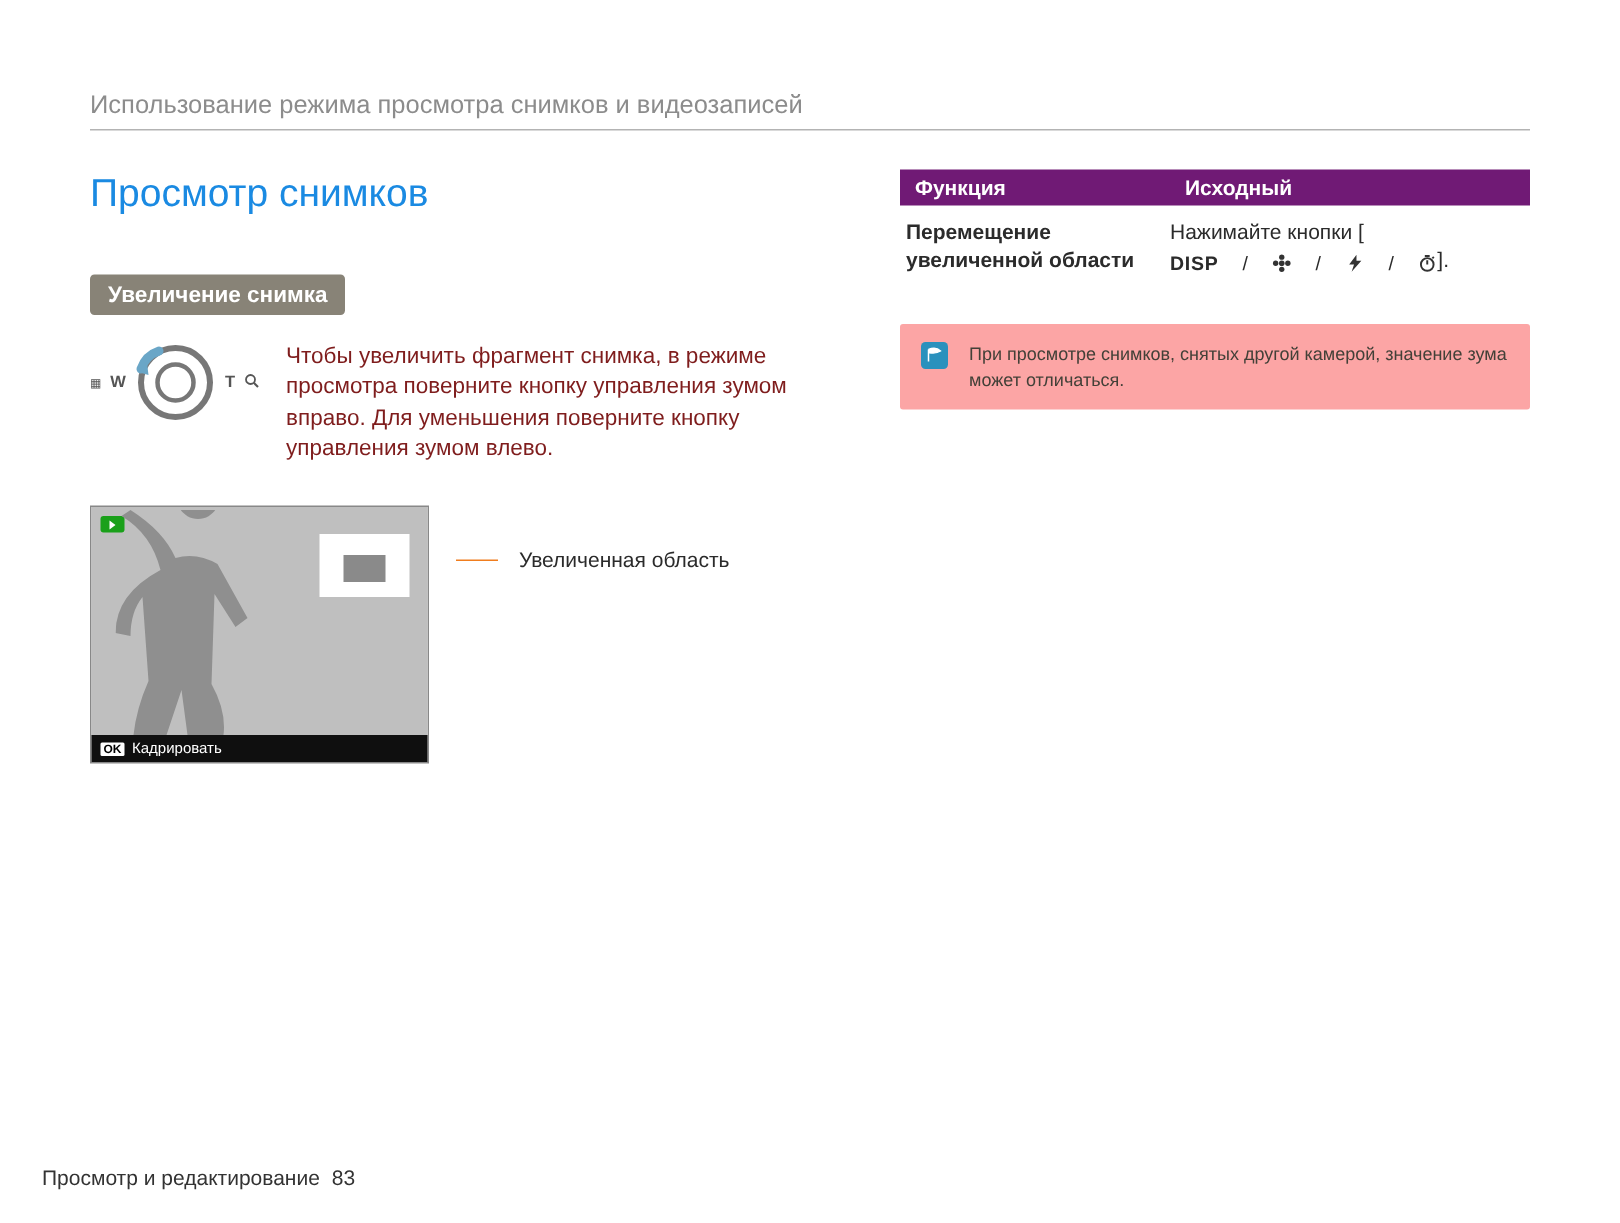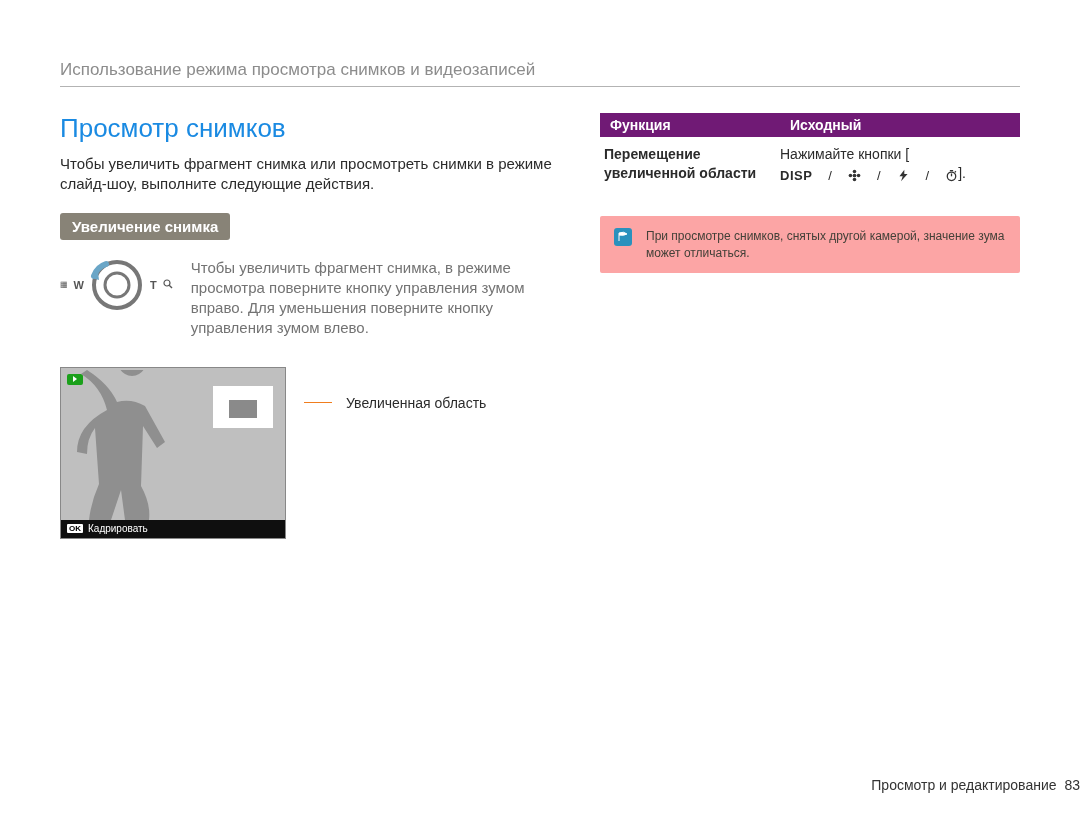--- a/index.html
+++ b/index.html
@@ -5,28 +5,28 @@
   * { box-sizing: border-box; margin: 0; padding: 0; }
   html, body { width: 1080px; height: 815px; background: #fff; font-family: Arial, Helvetica, sans-serif; color: #333; }
   .page { width: 1080px; height: 815px; position: relative; padding: 60px 60px 0 60px; }
   .breadcrumb { color: #8c8c8c; font-size: 17px; margin-bottom: 6px; }
   .rule { border: none; border-top: 1px solid #b3b3b3; margin: 0 0 26px 0; }
   .columns { display: flex; gap: 40px; }
   .left-col { width: 500px; }
   .right-col { flex: 1; }
   .section-title { color: #1a8ae2; font-size: 26px; font-weight: 400; margin-bottom: 10px; }
   .intro { font-size: 15px; color: #2b2b2b; line-height: 1.35; margin-bottom: 18px; }
-  .subheading { display: inline-block; background: #888377; color: #fff; font-size: 15px; font-weight: 700; padding: 5px 12px; border-radius: 3px; margin-bottom: 18px; }
+  .subheading { display: inline-block; background: #888377; color: #fff; font-size: 15px; font-weight: 700; padding: 5px 12px; border-radius: 3px; margin-bottom: 18px; margin-top: 29px; }
   .zoom-row { display: flex; align-items: flex-start; gap: 18px; margin-bottom: 28px; }
   .dial-wrap { display: flex; align-items: center; gap: 6px; font-size: 11px; color: #555; }
   .dial-wrap .w, .dial-wrap .t { font-weight: 700; }
   .dial-wrap .sq { font-size: 8px; }
   .dial { position: relative; width: 54px; height: 54px; }
   .dial svg { width: 54px; height: 54px; }
-  .zoom-text { font-size: 15px; color: #737373; line-height: 1.35; width: 350px; }
+  .zoom-text { font-size: 15px; color: #7f1d1d; line-height: 1.35; width: 350px; }
   .screenshot-row { display: flex; align-items: flex-start; gap: 18px; }
   .screenshot-frame { width: 226px; border: 1px solid #888; background: #fff; }
   .screenshot-top { height: 152px; background: #bfbfbf; position: relative; overflow: hidden; }
   .green-badge { position: absolute; top: 6px; left: 6px; width: 16px; height: 11px; background: #1aa01a; border-radius: 2px; display: flex; align-items: center; justify-content: center; }
   .green-badge::after { content: ""; width: 0; height: 0; border-left: 4px solid #fff; border-top: 3px solid transparent; border-bottom: 3px solid transparent; }
   .zoombox { position: absolute; top: 18px; right: 12px; width: 60px; height: 42px; background: #fff; }
   .zoombox-inner { position: absolute; top: 14px; left: 16px; width: 28px; height: 18px; background: #8a8a8a; }
   .child { position: absolute; bottom: 0; left: 16px; width: 120px; height: 150px; }
   .screenshot-bottom { height: 18px; background: #0f0f0f; color: #fff; font-size: 10px; display: flex; align-items: center; padding: 0 6px; gap: 5px; }
   .ok-badge { background: #fff; color: #000; font-size: 8px; font-weight: 700; padding: 0 2px; border-radius: 1px; }
@@ -41,40 +41,39 @@
   .func-table td.label { font-weight: 700; width: 180px; padding-left: 4px; }
   .func-table tr.sep td { border-top: 1px solid #d9d5c7; }
   .ok-inline { display: inline-flex; align-items: center; justify-content: center; border: 1.5px solid #333; font-size: 10px; font-weight: 700; padding: 0 3px; height: 14px; line-height: 12px; vertical-align: text-top; }
   .bold { font-weight: 700; }
 
   .note-box { display: flex; gap: 14px; background: #fca5a5; padding: 12px 14px; margin-top: 24px; border-radius: 2px; }
   .note-icon { flex: 0 0 auto; width: 18px; height: 18px; background: #2a91bd; border-radius: 3px; display: flex; align-items: center; justify-content: center; color: #fff; font-size: 12px; transform: rotate(0deg); }
   .note-icon svg { width: 12px; height: 12px; }
   .note-text { font-size: 12px; color: #434038; line-height: 1.35; }
 
-  .footer { position: absolute; bottom: 22px; left: 0; width: 1080px; text-align: right; font-size: 14px; color: #333; }
+  .footer { position: absolute; bottom: 22px; left: 0; width: 1080px; text-align: left; font-size: 14px; color: #333; padding-left: 28px; }
   .footer .pg { margin-left: 4px; }
 
   
   .nav-icons { display: inline-flex; align-items: center; gap: 16px; vertical-align: -2px; font-size: 13px; }
   .nav-icons .disp { font-weight: 700; letter-spacing: 0.5px; }
   .nav-icons svg { width: 13px; height: 13px; }
 </style>
 </head>
 <body>
 
 <div class="page">
   <div class="breadcrumb">Использование режима просмотра снимков и видеозаписей</div>
   <hr class="rule">
 
   <div class="columns">
 
     <div class="left-col">
       <h2 class="section-title">Просмотр снимков</h2>
-      <p class="intro">Чтобы увеличить фрагмент снимка или просмотреть снимки в режиме слайд-шоу, выполните следующие действия.</p>
 
       <div class="subheading">Увеличение снимка</div>
 
       <div class="zoom-row">
         <div class="dial-wrap">
           <span class="sq">▦</span>
           <span class="w">W</span>
           <span class="dial">
             <svg viewBox="0 0 54 54">
               <circle cx="27" cy="27" r="23" fill="none" stroke="#777" stroke-width="4"></circle>

